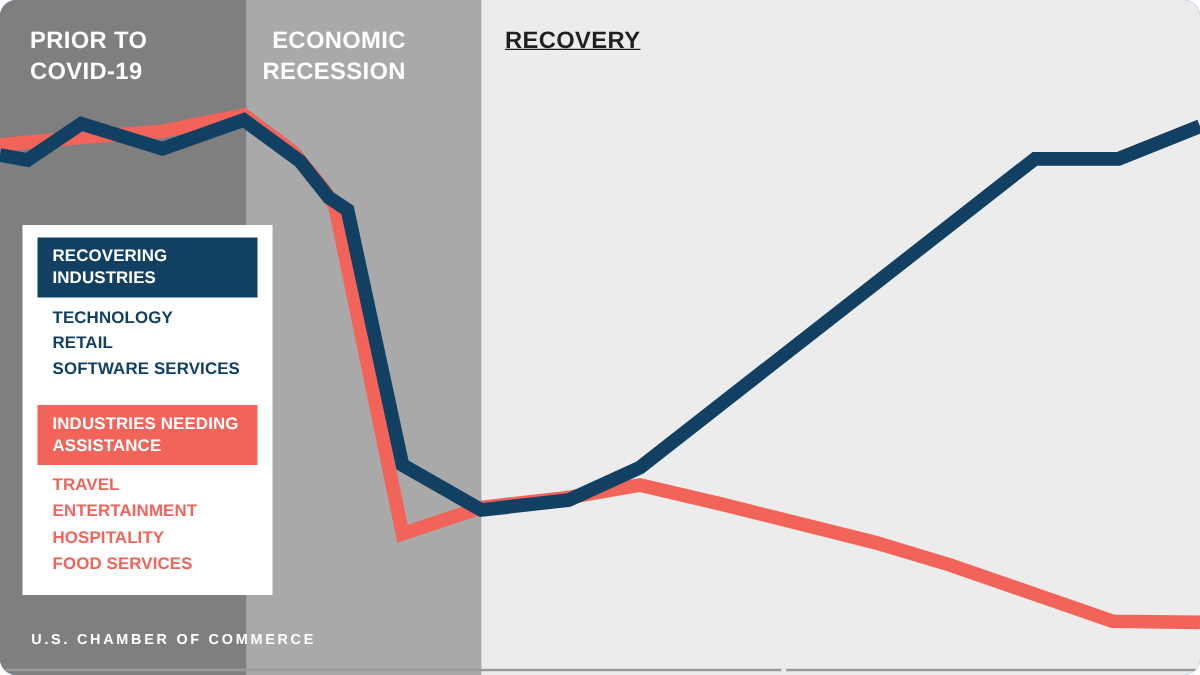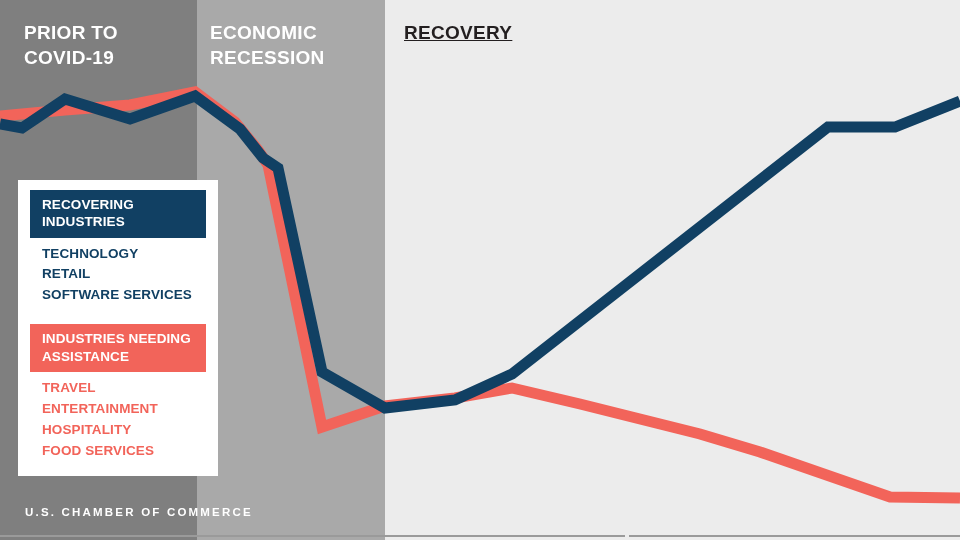--- a/index.html
+++ b/index.html
@@ -9,20 +9,21 @@
   }
   body {
     font-family: "Liberation Sans", sans-serif;
   }
   #stage {
     position: relative;
     width: 960px;
     height: 540px;
     overflow: hidden;
     background: #3b82f6;
+    border-radius: 13px;
   }
   
   .band {
     position: absolute;
     top: 0;
     bottom: 0;
   }
   .band-prior    { left: 0px;   width: 197px; background: #7f7f7f; }
   .band-recession{ left: 197px; width: 188px; background: #a9a9a9; }
   .band-recovery { left: 385px; width: 575px; background: #ececec; }
@@ -119,21 +120,21 @@
 <body>
 
 <div id="stage">
 
   <div class="band band-prior" style="background: rgb(127, 127, 127);"></div>
   <div class="band band-recession" style="background: rgb(169, 169, 169);"></div>
   <div class="band band-recovery" style="background: rgb(236, 236, 236);"></div>
 
   <div class="phase-label prior" style="color: rgb(255, 255, 255);">PRIOR TO
 COVID-19</div>
-  <div class="phase-label recession" style="color: rgb(255, 255, 255);">ECONOMIC
+  <div class="phase-label recession" style="color: rgb(255, 255, 255); text-align: right;">ECONOMIC
 RECESSION</div>
   <div class="phase-label recovery" style="color: rgb(35, 31, 32); text-decoration: underline;">RECOVERY</div>
 
   <svg id="chart-svg" viewBox="0 0 960 540" preserveAspectRatio="none">
     <polyline id="series-coral" fill="none" stroke-linejoin="miter" stroke-linecap="butt" points="0,116 65,110 130,105 195,92 235,122 258,150 268,165 322,427 385,406 455,398 512,388 580,404 700,434 760,452 890,497 960,498" stroke="#f2645a" stroke-width="11"></polyline>
     <polyline id="series-navy" fill="none" stroke-linejoin="miter" stroke-linecap="butt" points="0,124 22,128 65,99 130,119 195,96 240,129 263,158 278,168 322,372 385,408 455,400 512,374 828,127 895,127 960,101" stroke="#114063" stroke-width="11"></polyline>
   </svg>
 
   <div id="legend">
 

